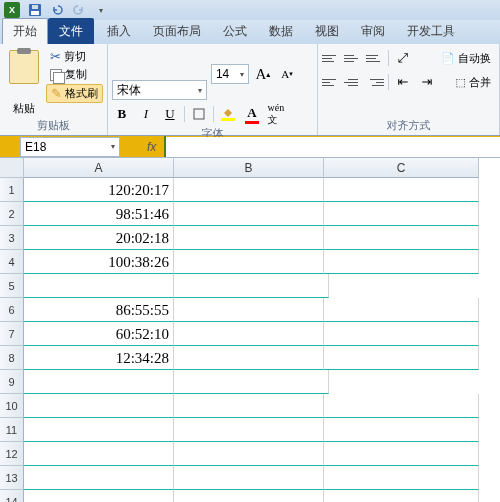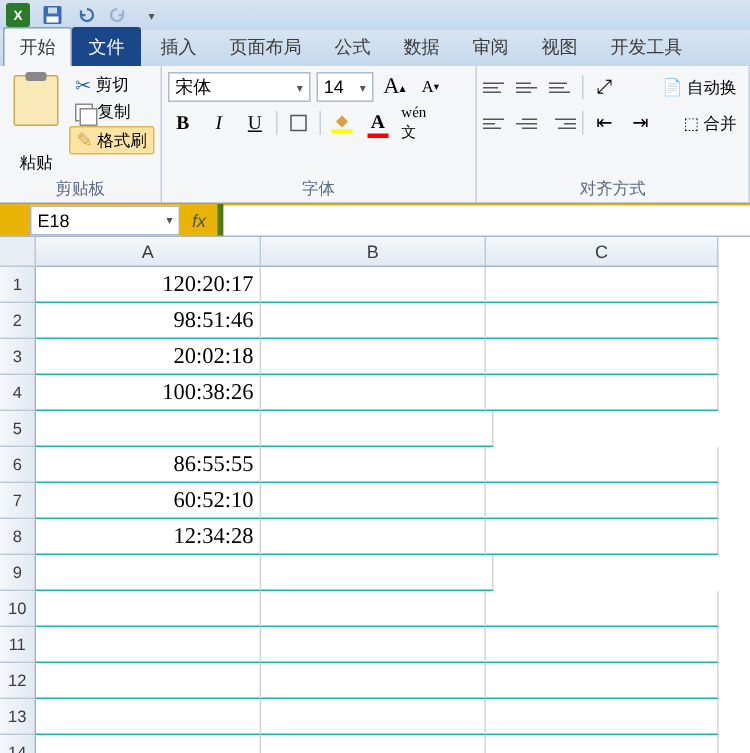--- a/index.html
+++ b/index.html
@@ -28,35 +28,35 @@
   .small-btn { display: flex; align-items: center; gap: 3px; padding: 1px 4px; font-size: 11px; }
   .small-btn.hl { background: #fbe3a3; border: 1px solid #e0b74d; border-radius: 2px; }
   .scissors { color: #3966a8; font-size: 13px; }
   .copy-icon { width: 12px; height: 12px; border: 1px solid #888; background: #fff; position: relative; }
   .copy-icon::after { content: ""; position: absolute; left: 2px; top: 2px; width: 10px; height: 10px; border: 1px solid #888; background: #fff; }
   .brush { color: #d9a13b; font-size: 13px; }
   
   .font-group .group-body { flex-direction: column; gap: 4px; padding-top: 2px; }
   .font-row { display: flex; gap: 4px; align-items: center; }
   .combo { border: 1px solid #abc; background: #fff; height: 20px; display: flex; align-items: center; padding: 0 4px; font-size: 12px; }
-  .combo.font { width: 95px; }
+  .combo.font { width: 95px; margin-top: 32px; }
   .combo.size { width: 38px; }
   .combo .arrow { margin-left: auto; font-size: 8px; color: #555; }
   .fmt-btn { width: 20px; height: 20px; display: flex; align-items: center; justify-content: center; font-size: 13px; font-family: "Times New Roman", serif; }
   .sep { width: 1px; height: 16px; background: #c5d0de; }
   .color-bar { width: 14px; height: 3px; display: block; }
   
   .align-group .group-body { flex-direction: column; gap: 4px; padding-top: 2px; }
   .align-btn { width: 18px; height: 18px; display: flex; flex-direction: column; justify-content: center; gap: 2px; }
   .align-btn span { height: 1px; background: #555; }
   
   .formula-bar { height: 22px; background: #eab308; border-bottom: 1px solid #a9b8cc; display: flex; align-items: center; }
   .name-box { width: 100px; height: 20px; background: #fff; border: 1px solid #a9b8cc; margin-left: 20px; display: flex; align-items: center; padding: 0 4px; font-size: 12px; }
   .name-box .arrow { margin-left: auto; font-size: 8px; color: #555; }
-  .fx { padding: 0 8px; font-style: italic; color: #555; border-right: 4px solid #4d7c0f; height: 100%; display: flex; align-items: center; }
+  .fx { padding: 0 8px; font-style: italic; color: #555; border-right: 2px solid #4d7c0f; height: 100%; display: flex; align-items: center; margin-left: 19px; }
   .formula-input { flex: 1; height: 20px; background: #fff; padding: 0 4px; }
   
   .sheet { display: flex; }
   .sheet-body { flex: 1; }
   .col-headers { display: flex; height: 20px; }
   .corner { width: 24px; background: #e8edf3; border-right: 1px solid #bcc7d4; border-bottom: 1px solid #bcc7d4; }
   .col-h { background: linear-gradient(#f4f7fb, #e2e9f1); border-right: 1px solid #bcc7d4; border-bottom: 1px solid #9fb2c9; text-align: center; line-height: 20px; color: #3b3b3b; }
   .col-h.a { width: 150px; }
   .col-h.b { width: 150px; }
   .col-h.c { width: 155px; }
@@ -97,22 +97,22 @@
   </div>
 </div>
 
 <div class="tabs">
   <div class="tab active">开始</div>
   <div class="tab file">文件</div>
   <div class="tab">插入</div>
   <div class="tab">页面布局</div>
   <div class="tab">公式</div>
   <div class="tab">数据</div>
+  <div class="tab">视图</div>
   <div class="tab">审阅</div>
-  <div class="tab">视图</div>
   <div class="tab">开发工具</div>
 </div>
 
 <div class="ribbon">
   <div class="group">
     <div class="group-body">
       <div class="big-btn">
         <div class="paste-icon"></div>
         <div class="btn-label">粘贴</div>
       </div>

